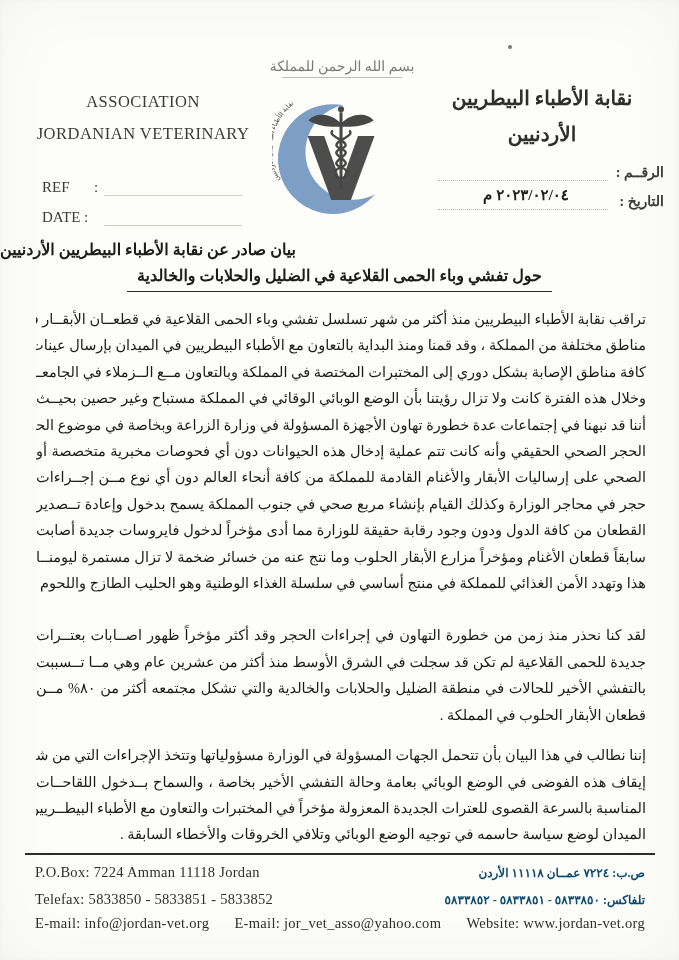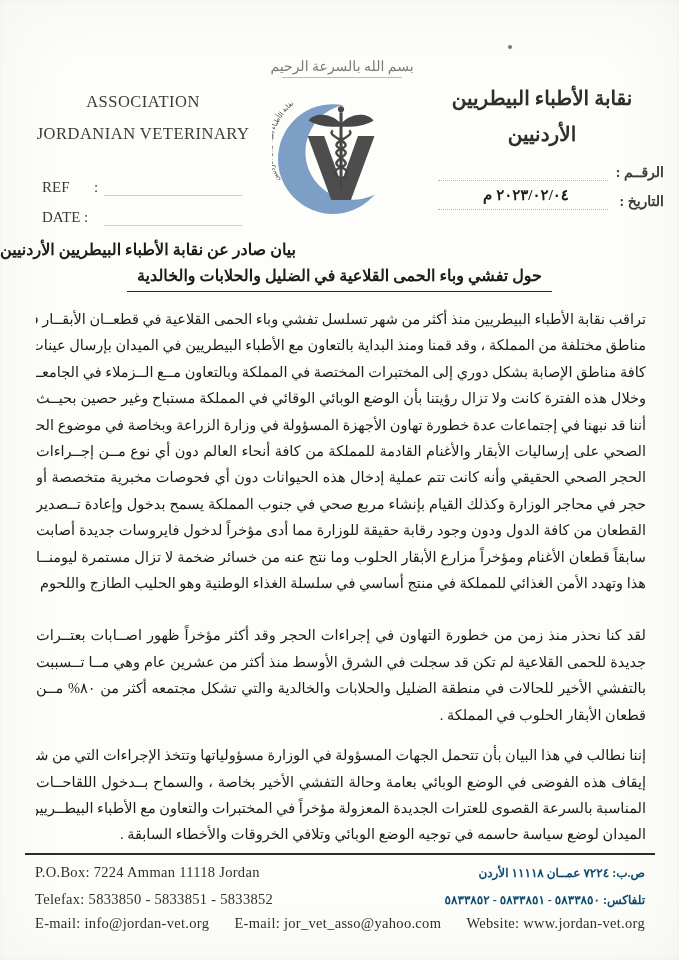--- a/index.html
+++ b/index.html
@@ -78,21 +78,21 @@
     <div>ASSOCIATION</div>
     <div>JORDANIAN VETERINARY</div>
   </div>
 
   <div class="org-ar">
     <div>نقابة الأطباء البيطريين</div>
     <div>الأردنيين</div>
   </div>
 
   <div class="bismillah">
-    <span>بسم الله بالسرعة الرحيم</span>
+    <span>بسم الله الرحمن للمملكة</span>
     <div class="bismillah-rule"></div>
   </div>
 
   <svg class="logo" viewBox="0 0 130 120" aria-hidden="true">
     <defs>
       <path id="ringArc" d="M 8,86 A 54,54 0 0 1 102,20" fill="none"></path>
     </defs>
 
     <g>
       <circle cx="58" cy="62" r="54" fill="#7e9fc5"></circle>
@@ -145,22 +145,22 @@
     <span class="title2">حول تفشي وباء الحمى القلاعية في الضليل والحلابات والخالدية</span>
   </div>
 
   <div class="doc-body">
     <div class="para p1">
       <div class="bline">تراقب نقابة الأطباء البيطريين منذ أكثر من شهر تسلسل تفشي وباء الحمى القلاعية في قطعــان الأبقــار في</div>
       <div class="bline">مناطق مختلفة من المملكة ، وقد قمنا ومنذ البداية بالتعاون مع الأطباء البيطريين في الميدان بإرسال عينات من</div>
       <div class="bline">كافة مناطق الإصابة بشكل دوري إلى المختبرات المختصة في المملكة وبالتعاون مــع الــزملاء في الجامعــة ،</div>
       <div class="bline">وخلال هذه الفترة كانت ولا تزال رؤيتنا بأن الوضع الوبائي الوقائي في المملكة مستباح وغير حصين بحيــث</div>
       <div class="bline">أننا قد نبهنا في إجتماعات عدة خطورة تهاون الأجهزة المسؤولة في وزارة الزراعة وبخاصة في موضوع الحجر</div>
+      <div class="bline">الحجر الصحي الحقيقي وأنه كانت تتم عملية إدخال هذه الحيوانات دون أي فحوصات مخبرية متخصصة أو</div>
       <div class="bline">الصحي على إرساليات الأبقار والأغنام القادمة للمملكة من كافة أنحاء العالم دون أي نوع مــن إجــراءات</div>
-      <div class="bline">الحجر الصحي الحقيقي وأنه كانت تتم عملية إدخال هذه الحيوانات دون أي فحوصات مخبرية متخصصة أو</div>
       <div class="bline">حجر في محاجر الوزارة وكذلك القيام بإنشاء مربع صحي في جنوب المملكة يسمح بدخول وإعادة تــصدير</div>
       <div class="bline">القطعان من كافة الدول ودون وجود رقابة حقيقة للوزارة مما أدى مؤخراً لدخول فايروسات جديدة أصابت</div>
       <div class="bline">سابقاً قطعان الأغنام ومؤخراً مزارع الأبقار الحلوب وما نتج عنه من خسائر ضخمة لا تزال مستمرة ليومنــا</div>
       <div class="bline short">هذا وتهدد الأمن الغذائي للمملكة في منتج أساسي في سلسلة الغذاء الوطنية وهو الحليب الطازج واللحوم .</div>
     </div>
     <div class="para p2">
       <div class="bline">لقد كنا نحذر منذ زمن من خطورة التهاون في إجراءات الحجر وقد أكثر مؤخراً ظهور اصــابات بعتــرات</div>
       <div class="bline">جديدة للحمى القلاعية لم تكن قد سجلت في الشرق الأوسط منذ أكثر من عشرين عام وهي مــا تــسببت</div>
       <div class="bline">بالتفشي الأخير للحالات في منطقة الضليل والحلابات والخالدية والتي تشكل مجتمعه أكثر من ٨٠% مــن</div>
       <div class="bline short">قطعان الأبقار الحلوب في المملكة .</div>

